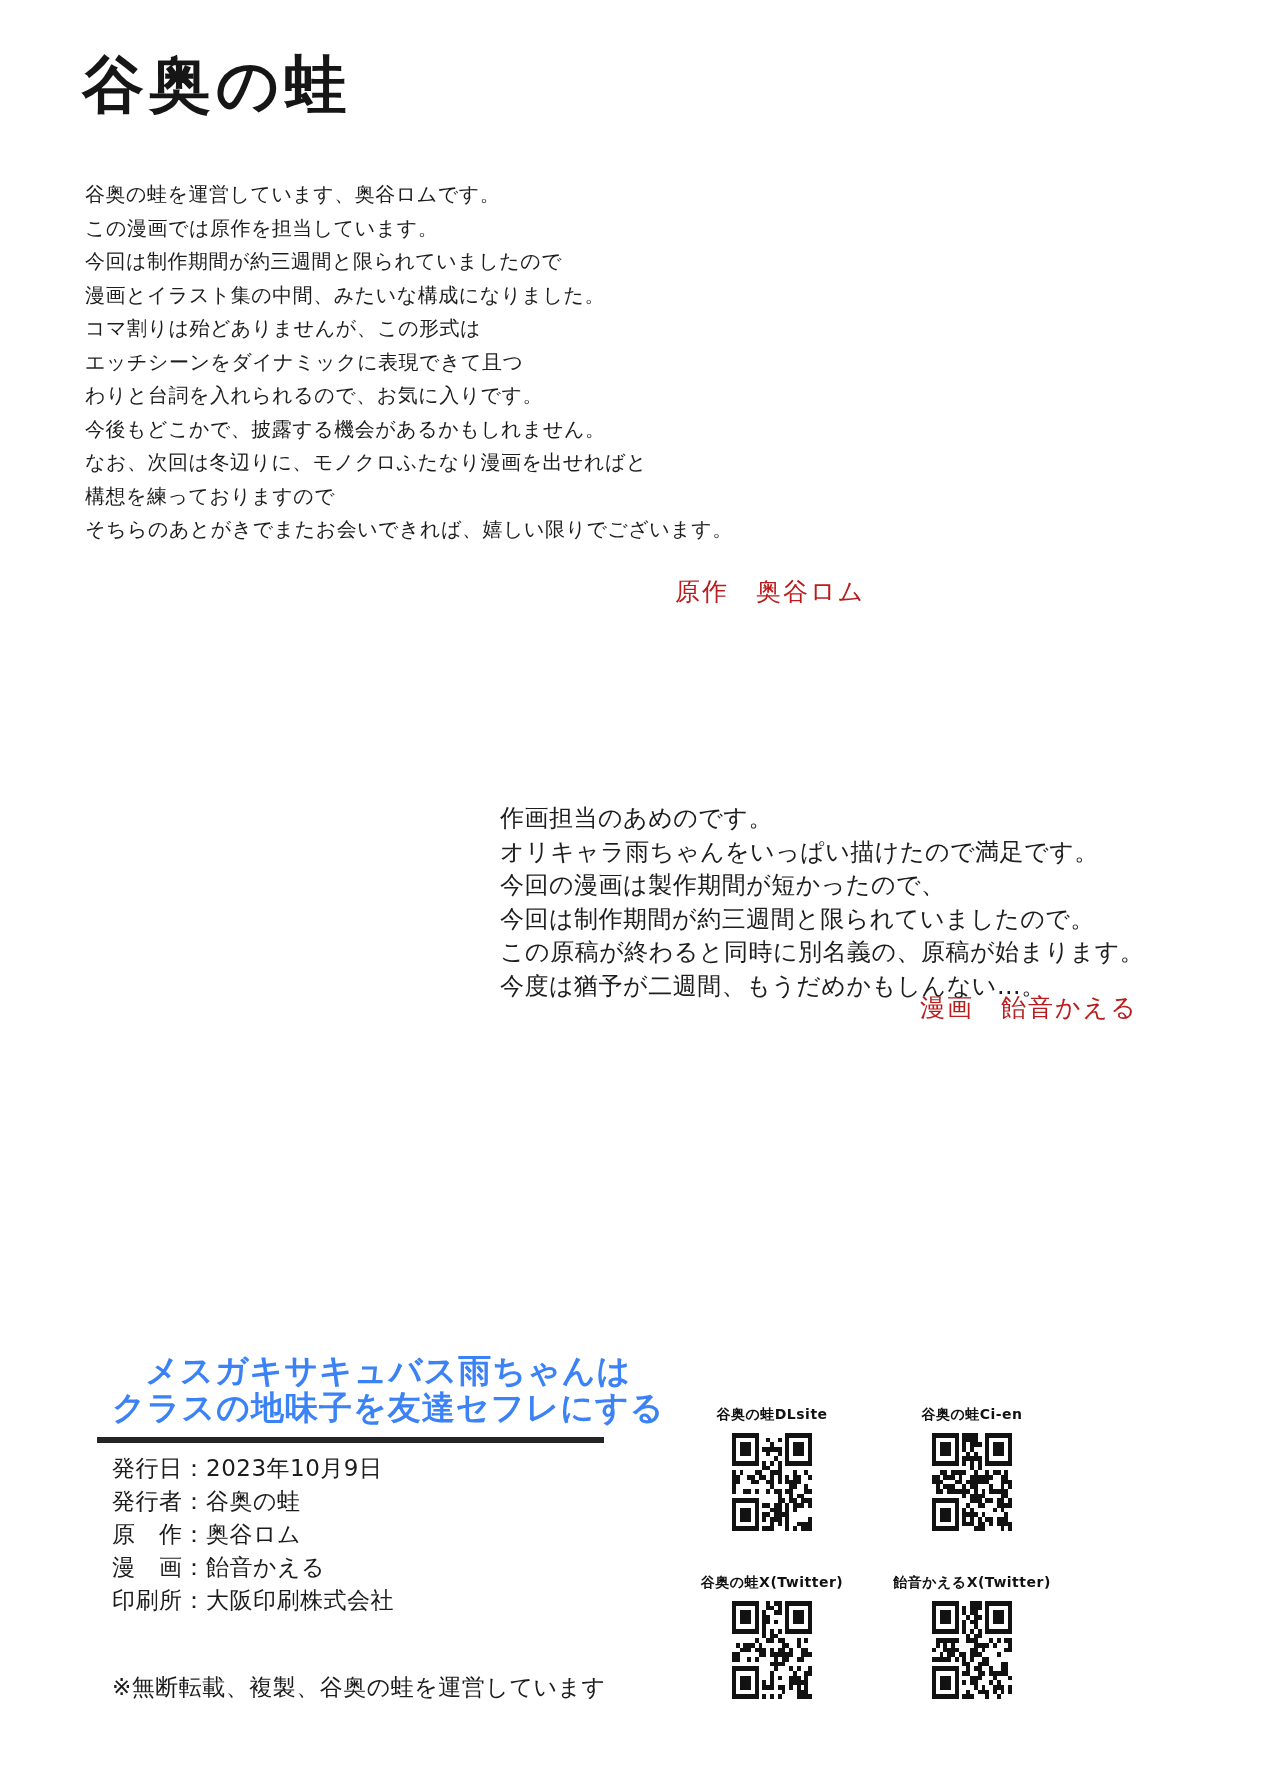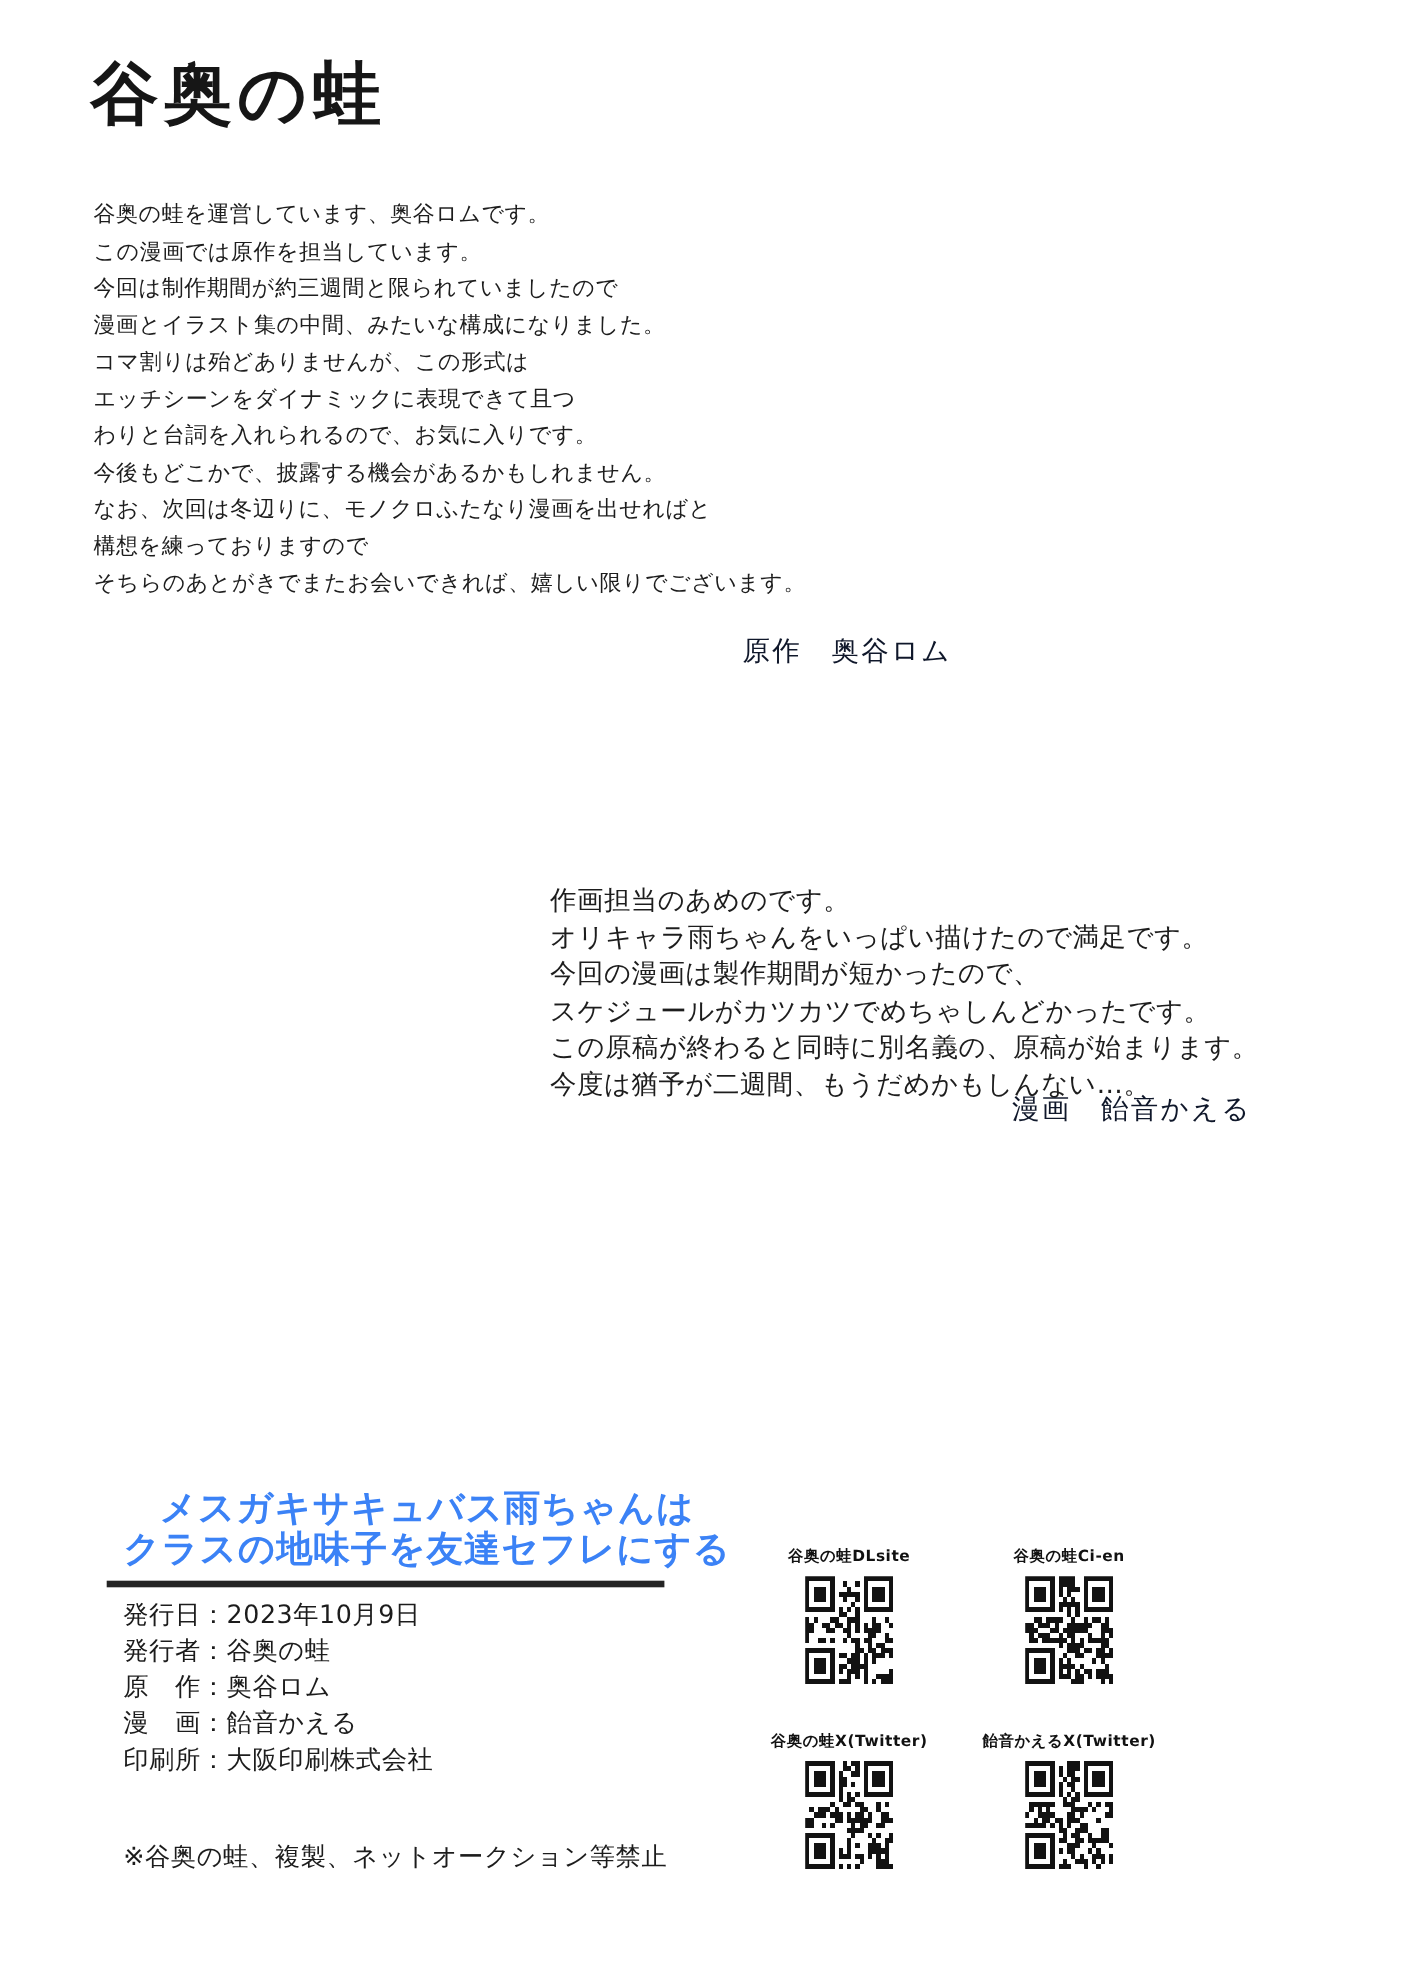--- a/index.html
+++ b/index.html
@@ -14,21 +14,21 @@
   }
   .page-title{
     position:absolute;left:82px;top:48px;
     font-size:62px;font-weight:700;letter-spacing:5px;
     line-height:1.2;margin:0;color:#161616;
   }
   .para{position:absolute;}
   .para .line{white-space:nowrap;}
   .para1{left:85px;top:178px;font-size:20px;line-height:33.5px;letter-spacing:0.5px;}
   .para2{left:500px;top:766px;font-size:24px;line-height:33.6px;letter-spacing:0.5px;margin-top:36px;}
-  .sig{position:absolute;font-size:25px;letter-spacing:2px;white-space:nowrap;color:#0f172a;}
+  .sig{position:absolute;font-size:25px;letter-spacing:2px;white-space:nowrap;color:#b91c1c;}
   .sig1{left:675px;top:575px;}
   .sig2{left:920px;top:991px;}
   .work-title{
     position:absolute;left:112px;top:1352px;
     font-size:33px;font-weight:700;line-height:37px;
     letter-spacing:1px;color:#3b82f6;text-align:center;
   }
   .rule{
     position:absolute;left:97px;top:1437px;
     width:507px;height:6px;background:#242424;
@@ -79,21 +79,21 @@
     <div class="line">構想を練っておりますので</div>
     <div class="line">そちらのあとがきでまたお会いできれば、嬉しい限りでございます。</div>
   </div>
 
   <div class="sig sig1">原作　奥谷ロム</div>
 
   <div class="para para2">
     <div class="line">作画担当のあめのです。</div>
     <div class="line">オリキャラ雨ちゃんをいっぱい描けたので満足です。</div>
     <div class="line">今回の漫画は製作期間が短かったので、</div>
-    <div class="line">スケジュールがカツカツでめちゃしんどかったです。</div>
+    <div class="line">今回は制作期間が約三週間と限られていましたので。</div>
     <div class="line">この原稿が終わると同時に別名義の、原稿が始まります。</div>
     <div class="line">今度は猶予が二週間、もうだめかもしんない…。</div>
   </div>
 
   <div class="sig sig2">漫画　飴音かえる</div>
 
   <div class="work-title">
     <div class="line">メスガキサキュバス雨ちゃんは</div>
     <div class="line">クラスの地味子を友達セフレにする</div>
   </div>
@@ -101,21 +101,21 @@
   <div class="rule"></div>
 
   <div class="colophon-details">
     <div class="line">発行日：2023年10月9日</div>
     <div class="line">発行者：谷奥の蛙</div>
     <div class="line">原　作：奥谷ロム</div>
     <div class="line">漫　画：飴音かえる</div>
     <div class="line">印刷所：大阪印刷株式会社</div>
   </div>
 
-  <div class="notice">※谷奥の蛙、複製、ネットオークション等禁止</div>
+  <div class="notice">※無断転載、複製、谷奥の蛙を運営しています</div>
 
   <div class="qr-item qr-a1">
     <div class="qr-label">谷奥の蛙DLsite</div>
     <div class="qr">
         <svg xmlns="http://www.w3.org/2000/svg" viewBox="0 0 21 21" preserveAspectRatio="none" shape-rendering="crispEdges">
           <rect x="0" y="0" width="1" height="1" fill="#121212"></rect>
           <rect x="1" y="0" width="1" height="1" fill="#121212"></rect>
           <rect x="2" y="0" width="1" height="1" fill="#121212"></rect>
           <rect x="3" y="0" width="1" height="1" fill="#121212"></rect>
           <rect x="4" y="0" width="1" height="1" fill="#121212"></rect>

